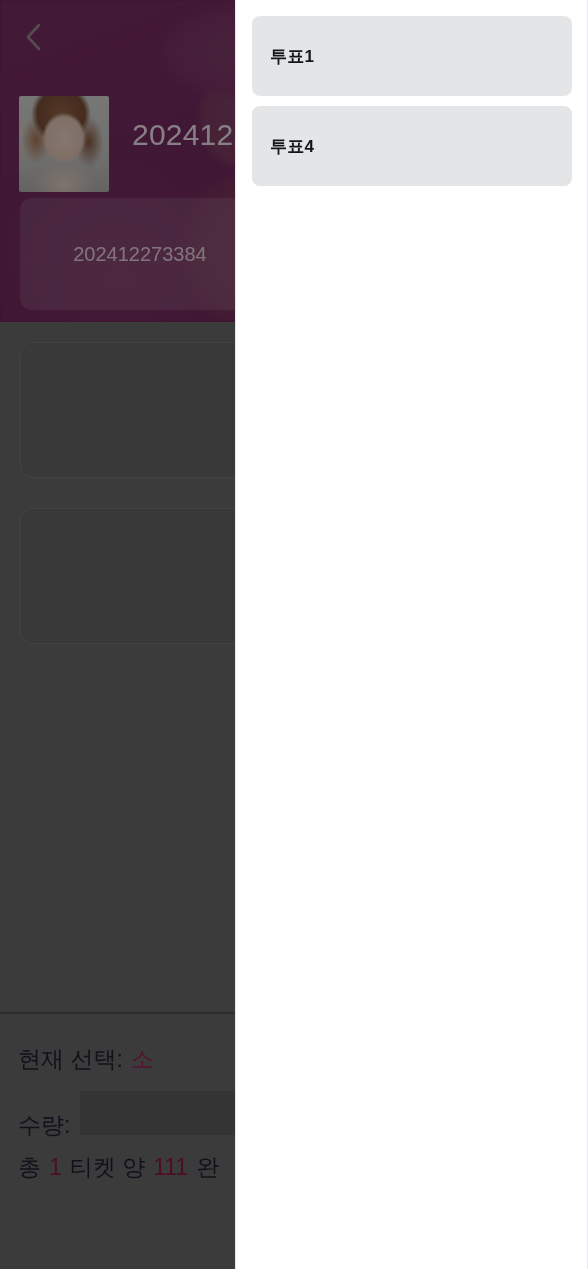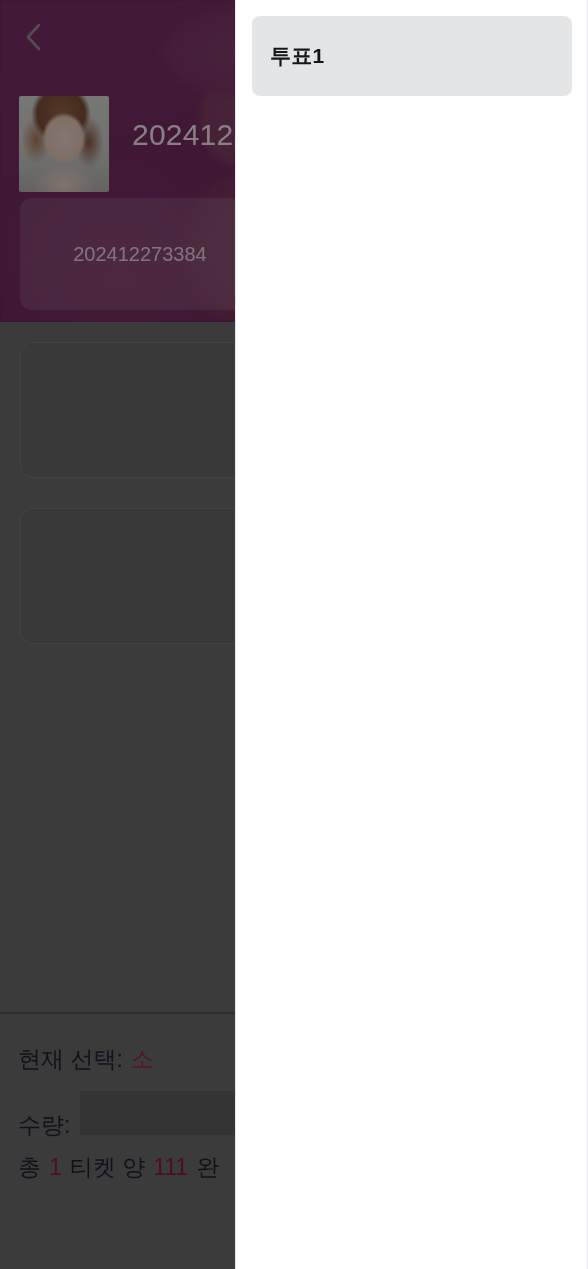--- a/index.html
+++ b/index.html
@@ -190,21 +190,21 @@
   .vote-item {
     width:320px; height:80px;
     background:#e4e5e7;
     border-radius:8px;
     margin-bottom:10px;
     display:flex; align-items:center;
     padding-left:18px;
     cursor:pointer;
   }
   .vote-item .vote-label {
-    font-size:21px;
+    font-size:17px;
     font-weight:700;
     color:#15161a;
     letter-spacing:0.3px;
   }
 </style>
 </head>
 <body>
 
 <div id="app">
 
@@ -270,15 +270,18 @@
       </div>
     </div>
   </div>
 
   <div id="scrim"></div>
 
   <div id="drawer">
     <div class="vote-item">
       <span class="vote-label">투표1</span>
     </div>
+    <div class="vote-item">
+      <span class="vote-label">투표4</span>
+    </div>
   </div>
 
 </div>
 
 </body></html>

